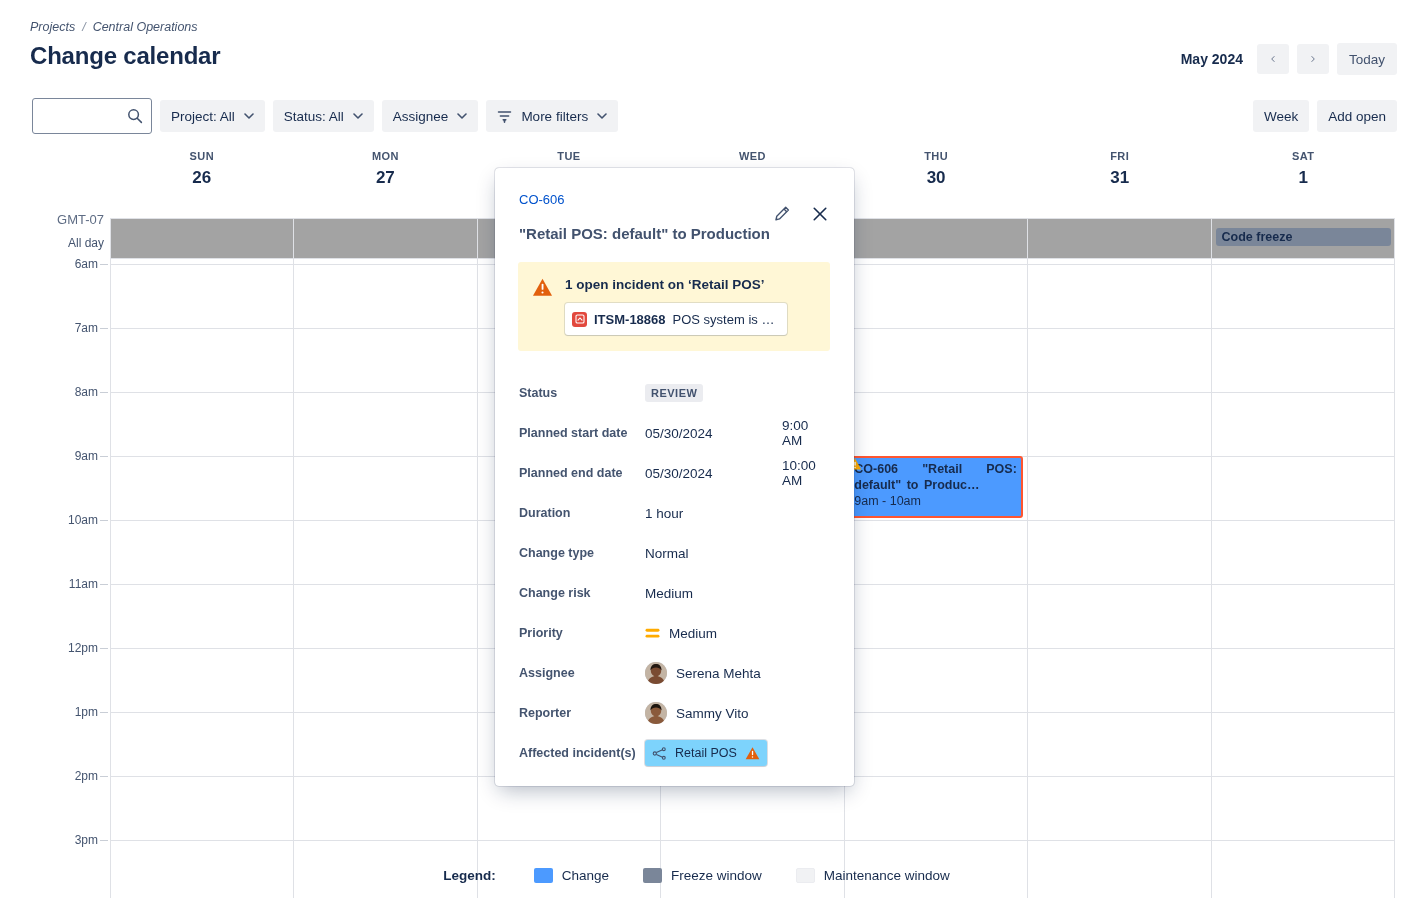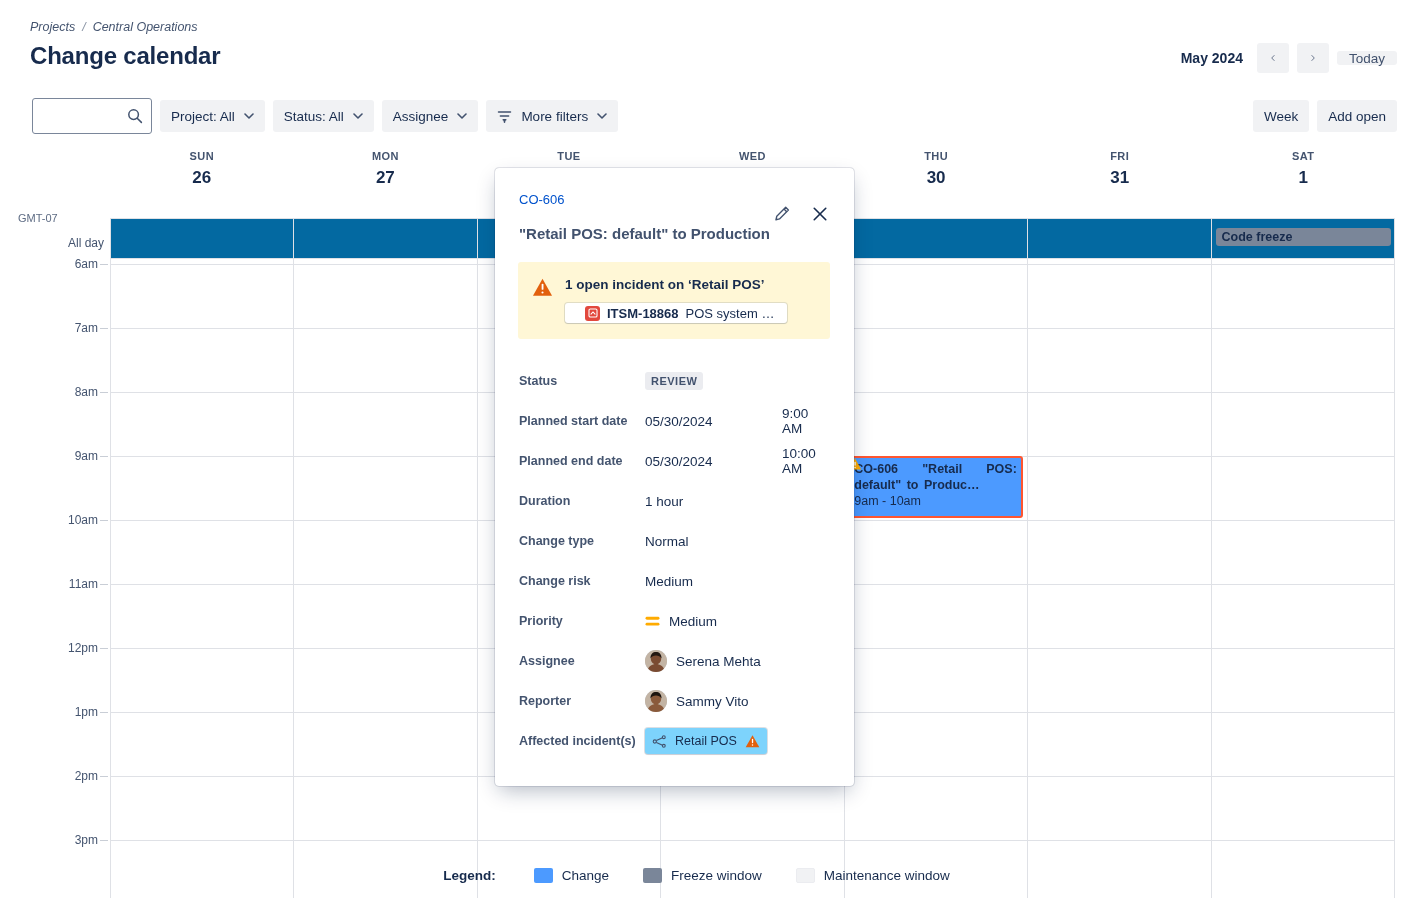--- a/index.html
+++ b/index.html
@@ -29,21 +29,21 @@
     position: absolute; right: 30px; top: 43px;
     display: flex; align-items: center; gap: 8px;
   }
   .month-label { font-size: 14px; font-weight: 700; color: #172b4d; margin-right: 6px; }
   .navbtn {
     width: 32px; height: 30px; border: none; border-radius: 3px;
     background: #f1f2f4; color: #42526e; cursor: pointer;
     display: flex; align-items: center; justify-content: center; font-size: 13px;
   }
   .todaybtn {
-    height: 14px; padding: 0 12px; border: none; border-radius: 3px;
+    height: 32px; padding: 0 12px; border: none; border-radius: 3px;
     background: #f1f2f4; color: #42526e; font-size: 13.5px; font-weight: 500;
     cursor: pointer; font-family: inherit;
   }
 
   
   .filterbar {
     position: absolute; left: 32px; top: 98px;
     display: flex; align-items: center; gap: 8px;
   }
   .searchwrap {
@@ -74,31 +74,31 @@
   
   .cal { position: absolute; left: 0; top: 150px; width: 1427px; }
 
   .daynames { display: flex; position: absolute; left: 110px; top: 0; width: 1285px; }
   .dayname { flex: 1; text-align: center; }
   .dayname .dow { font-size: 11px; font-weight: 600; color: #44546f; letter-spacing: .4px; }
   .dayname .dnum { font-size: 17px; font-weight: 600; color: #172b4d; margin-top: 6px; }
 
   .gmt {
     position: absolute; left: 0; top: 62px; width: 104px;
-    text-align: left; font-size: 11px; color: #5e6c84; padding-left: 18px;
+    text-align: right; font-size: 13px; color: #5e6c84; padding-left: 18px;
   }
   .allday-lbl {
     position: absolute; left: 0; top: 86px; width: 104px;
     text-align: right; font-size: 12px; color: #44546f;
   }
 
   .allday-row {
     position: absolute; left: 110px; top: 68px; width: 1285px; height: 41px;
     display: flex; border: 1px solid #dfe1e6; border-bottom: 1px solid #dfe1e6;
-    background: #0369a1;
+    background: #a3a3a3;
   }
   .allday-cell { flex: 1; border-right: 1px solid #dfe1e6; position: relative; }
   .allday-cell:last-child { border-right: none; }
 
   .freeze-chip {
     position: absolute; left: 4px; right: 3px; top: 9px; height: 18px;
     background: #7a8699; border-radius: 3px; color: #172b4d;
     font-size: 12.5px; font-weight: 600; line-height: 18px; padding-left: 6px;
     overflow: hidden; white-space: nowrap; cursor: pointer;
   }
@@ -163,22 +163,22 @@
   .warnbox {
     margin-top: 18px; margin-left: -1px; width: 312px;
     background: #fff7d6; border-radius: 3px; padding: 14px 14px 16px 14px;
     display: flex; gap: 12px;
   }
   .warn-tri { width: 21px; height: 21px; flex: none; margin-top: 1px; }
   .warn-title { font-size: 13.5px; font-weight: 700; color: #172b4d; line-height: 18px; }
   .issue-chip {
     margin-top: 9px; background: #fff; border-radius: 3px;
     box-shadow: 0 0 0 1px rgba(9,30,66,.12), 0 1px 1px rgba(9,30,66,.1);
-    height: 20px; display: inline-flex; align-items: center; gap: 7px;
-    padding: 0 10px 0 20px; cursor: pointer; max-width: 222px;
+    height: 32px; display: inline-flex; align-items: center; gap: 7px;
+    padding: 0 10px 0 7px; cursor: pointer; max-width: 222px;
   }
   .issue-ico {
     width: 15px; height: 15px; border-radius: 3px; background: #e2483d; flex: none;
     display: flex; align-items: center; justify-content: center;
   }
   .issue-key { font-size: 13px; font-weight: 600; color: #172b4d; white-space: nowrap; }
   .issue-sum {
     font-size: 13px; color: #172b4d; white-space: nowrap;
     overflow: hidden; text-overflow: ellipsis;
   }

